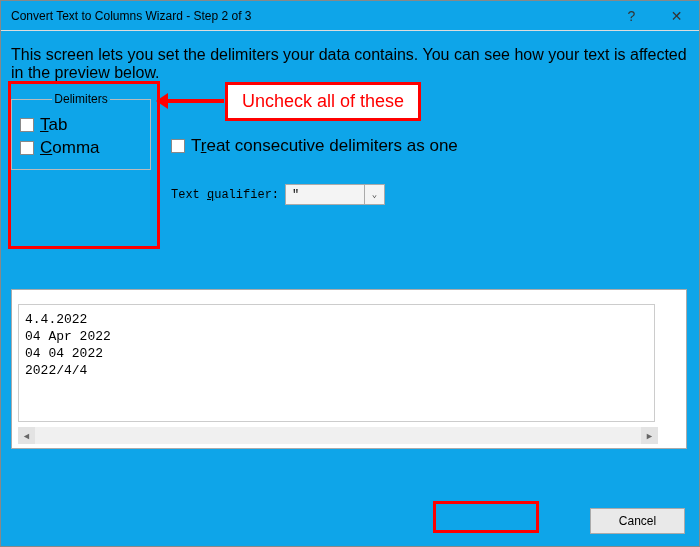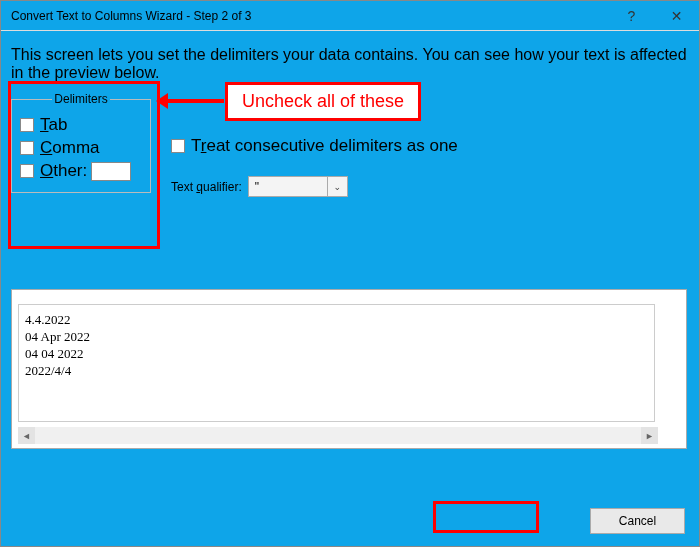--- a/index.html
+++ b/index.html
@@ -89,21 +89,22 @@
     top: 85px;
   }
   .consec-row {
     display: flex;
     align-items: center;
     margin-top: 50px;
   }
   .qual-row {
     display: flex;
     align-items: center;
-    margin-top: 20px;
+    margin-top: 28px;
+    font-family: Liberation Mono, monospace;
   }
   .qlabel { margin-right: 6px; }
   .select {
     width: 100px;
     height: 21px;
     border: 1px solid #aaa;
     background: #f4f4f4;
     display: flex;
     align-items: center;
     padding-left: 6px;
@@ -132,21 +133,21 @@
     background: #fff;
     position: relative;
     padding: 14px 6px 6px 6px;
   }
   .preview-inner {
     border: 1px solid #ccc;
     height: 118px;
     width: 637px;
     overflow: hidden;
     background: #fff;
-    font-family: Liberation Serif, serif;
+    font-family: Liberation Mono, monospace;
     font-size: 13px;
     line-height: 17px;
     padding: 6px 6px;
     white-space: pre;
   }
   .scrollbar-h {
     position: absolute;
     left: 6px;
     right: 28px;
     bottom: 4px;
@@ -241,25 +242,20 @@
     <fieldset class="delim">
       <legend>Delimiters</legend>
 
       <div class="row">
         <span class="cb"></span>
         <span class="lbl underline-first">Tab</span>
       </div>
       <div class="row">
         <span class="cb"></span>
         <span class="lbl underline-first">Comma</span>
-      </div>
-      <div class="row">
-        <span class="cb"></span>
-        <span class="lbl underline-first">Other:</span>
-        <span class="other-input"></span>
       </div>
     </fieldset>
   </div>
 
   <div class="right-area">
     <div class="consec-row">
       <span class="cb"></span>
       <span class="lbl">T<span style="text-decoration:underline">r</span>eat consecutive delimiters as one</span>
     </div>
     <div class="qual-row">

